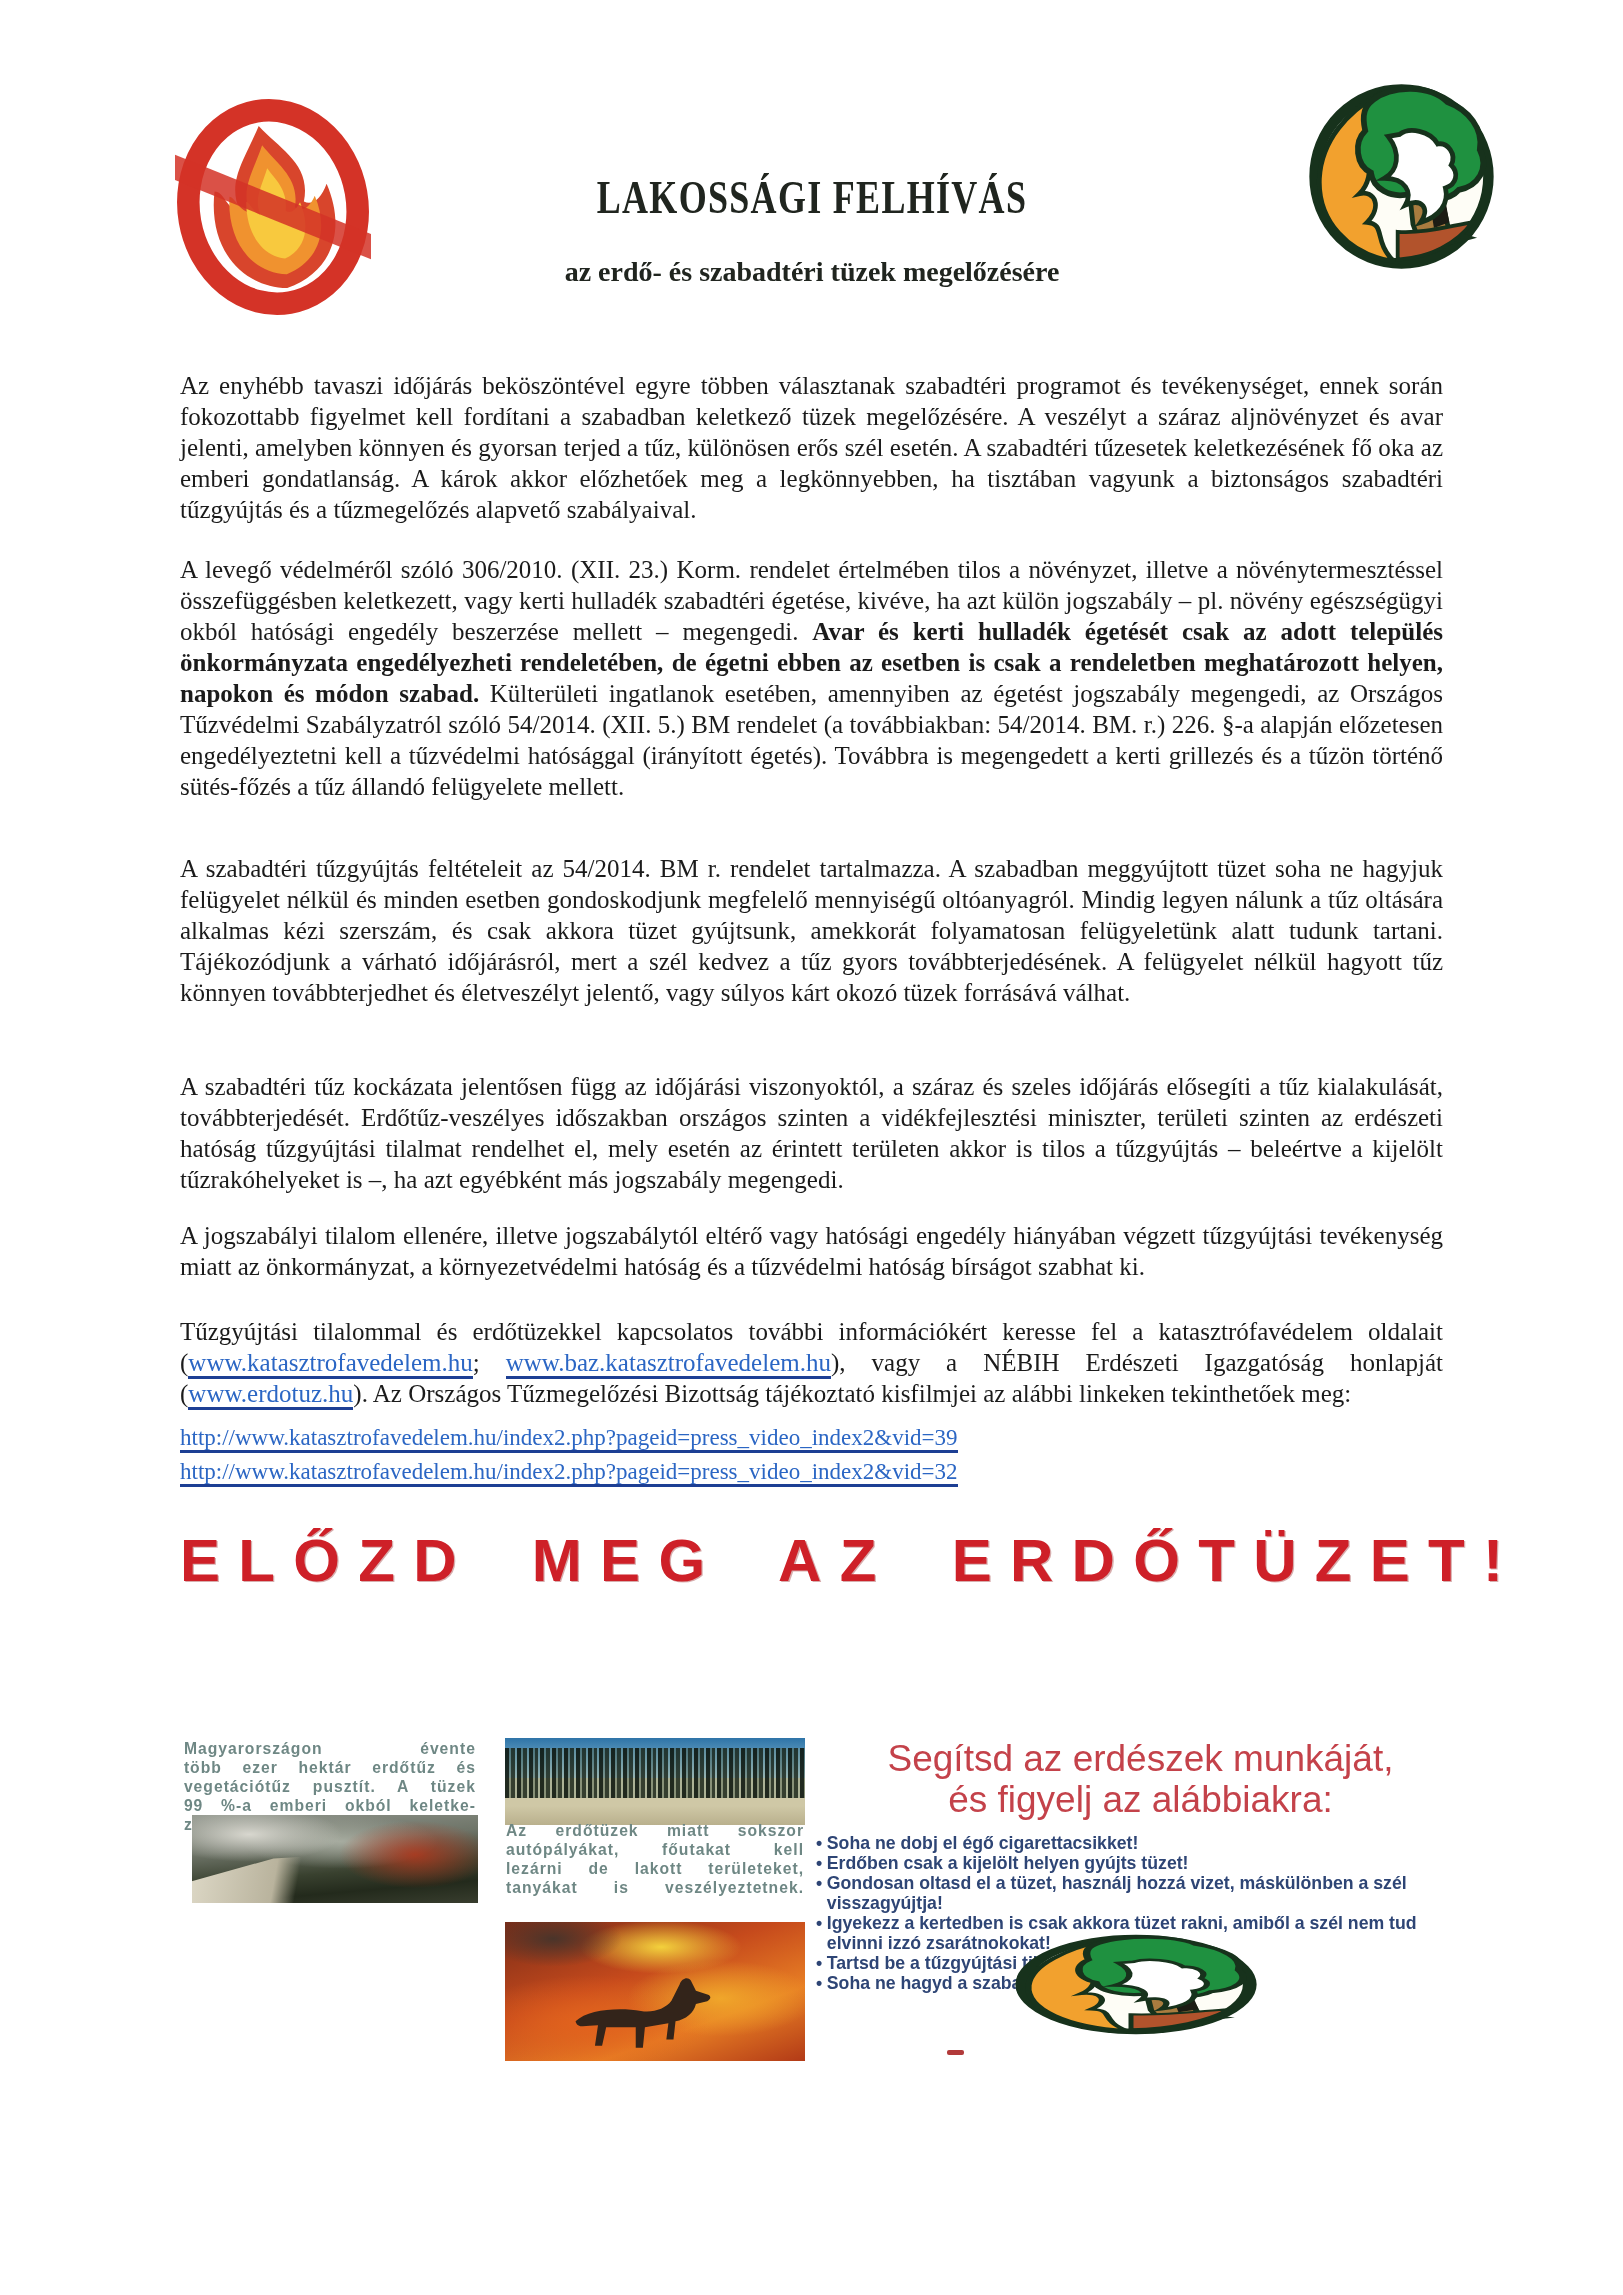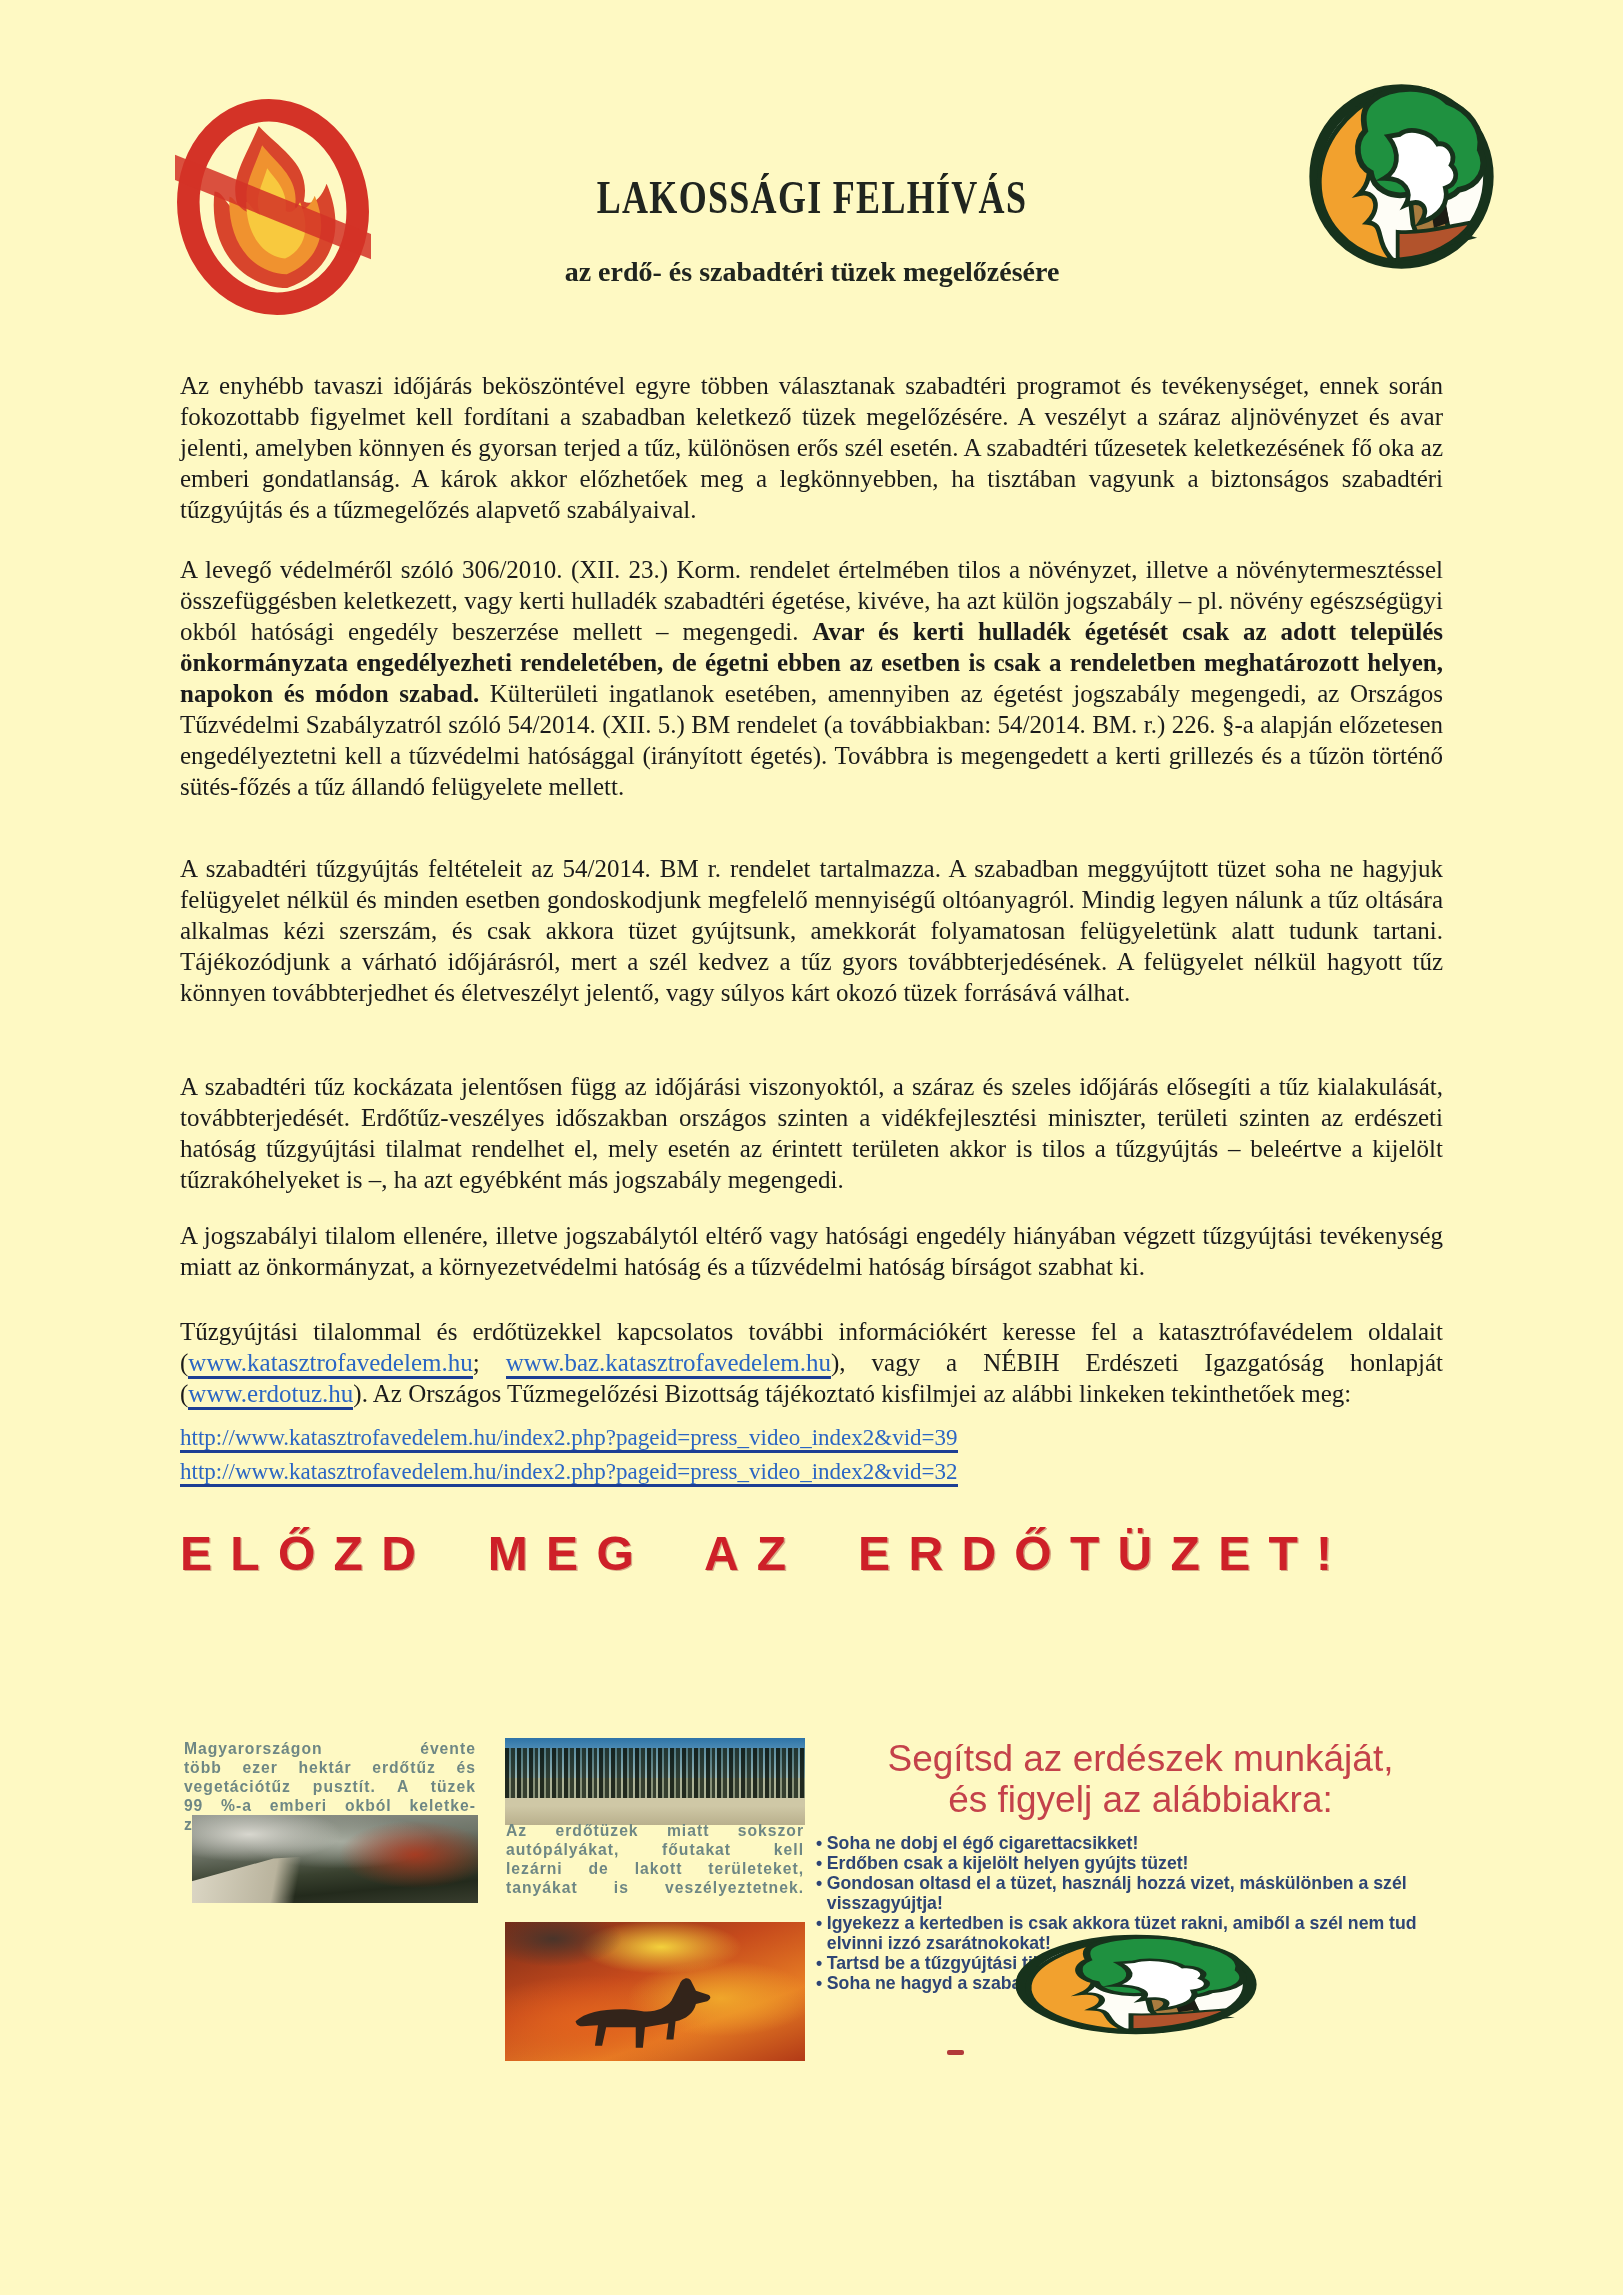--- a/index.html
+++ b/index.html
@@ -1,18 +1,18 @@
 <!DOCTYPE html>
 <html style="font-size:10.5px"><head>
 <meta charset="utf-8">
 <style>
   html,body{margin:0;padding:0;background:#d9d9d9;}
   .page{
     position:relative;width:1623px;height:2295px;margin:0 auto;
-    background:#fef9c3;
+    background:#ffffff;
     font-family:"Liberation Serif", serif;
     color:#1c1c1c;overflow:hidden;
   }
   
   .logo-nofire{position:absolute;left:175px;top:97px;width:196px;height:221px;}
   .logo-tree-top{position:absolute;left:1306px;top:80px;width:191px;height:193px;}
   .titles{position:absolute;left:406px;top:171px;width:812px;text-align:center;}
   .doc-title{
     font-size:36px;font-weight:700;letter-spacing:1.3px;color:#20251f;
     transform:scaleY(1.28);transform-origin:top center;margin:0;
@@ -30,21 +30,21 @@
   .p5{margin-bottom:34px !important;}
   .p6{margin-bottom:11.8px !important;}
   .bold-seg{font-weight:700;}
   .inline-link{color:#2b66c4;border-bottom:3.3px solid #1d3f94;text-decoration:none;}
   .link-line{font-size:23px;line-height:34px;}
   .link-line a{color:#2b66c4;border-bottom:3.3px solid #1d3f94;text-decoration:none;}
   
   .banner{
     margin-top:37px;
     font-family:"Liberation Sans", sans-serif;font-weight:800;
-    font-size:48px;letter-spacing:18.3px;word-spacing:22px;white-space:nowrap;
+    font-size:60px;letter-spacing:18.3px;word-spacing:22px;white-space:nowrap;
     color:#ce2028;text-shadow:1.3px 1.3px 0 rgba(140,20,20,.35);
   }
   
   .bottom{position:absolute;left:180px;top:1738px;width:1286px;height:340px;}
   .teal{
     font-family:"Liberation Sans", sans-serif;font-weight:700;
     font-size:15.7px;line-height:19px;color:#6e8784;letter-spacing:1px;
   }
   .teal .line{text-align:justify;text-align-last:justify;}
   .bl-text1{position:absolute;left:3.9px;top:1.3px;width:292px;}

